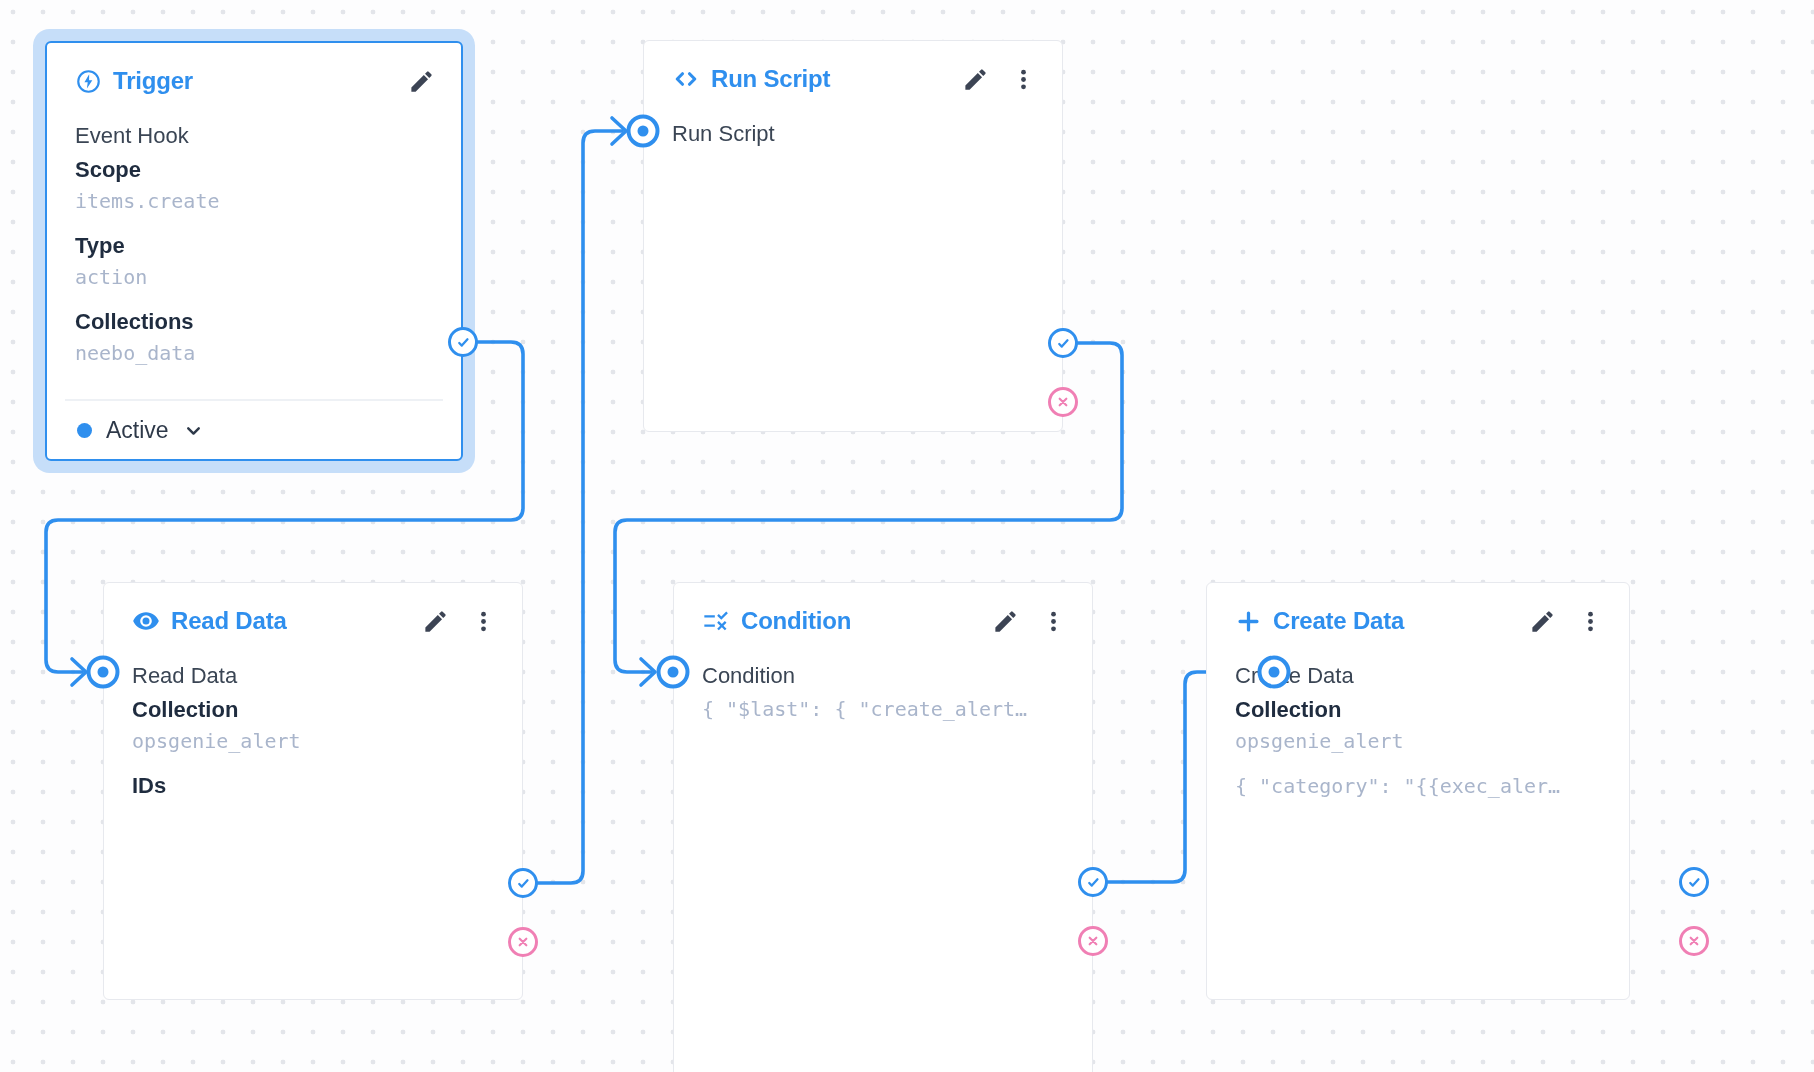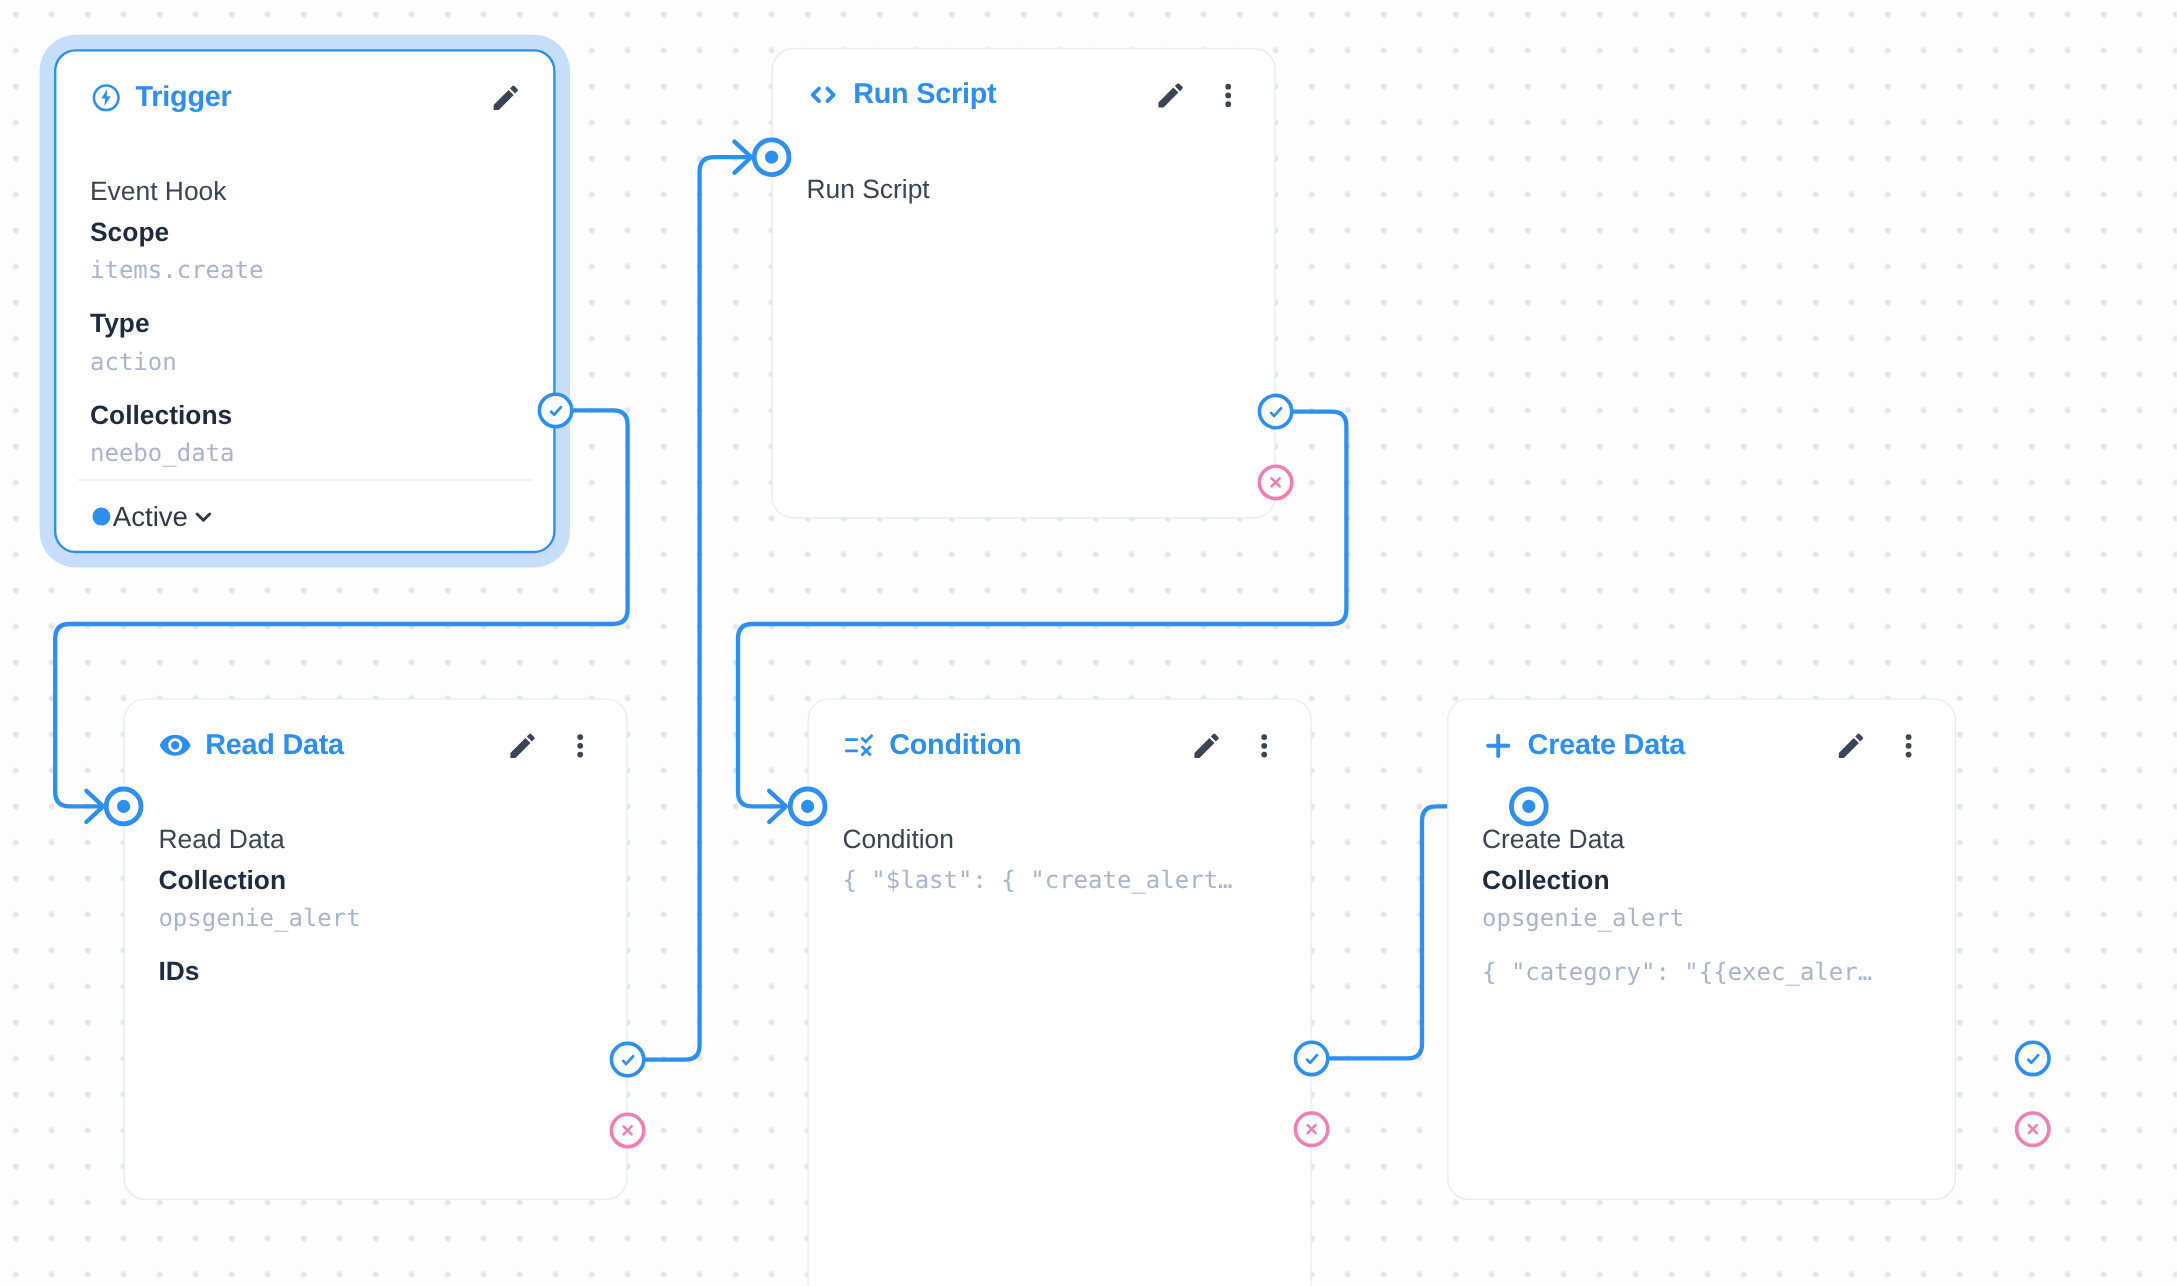--- a/index.html
+++ b/index.html
@@ -3,42 +3,42 @@
 <meta charset="utf-8">
 <style>
   html,body{margin:0;padding:0;}
   body{font-family:"Liberation Sans",sans-serif;background:#fdfdfe;}
   .canvas{position:relative;width:1814px;height:1072px;overflow:hidden;background-color:#fdfdfe;
     background-image:radial-gradient(#e3e5ea 2.1px, transparent 2.7px);
     background-size:30px 30px;background-position:-2px -3px;}
   .wires{position:absolute;left:0;top:0;z-index:1;}
   .wire{stroke:#2f8fee;stroke-width:3.6;fill:none;stroke-linecap:round;stroke-linejoin:round;}
 
-  .node{position:absolute;background:#fff;border:1.5px solid #e7e9ee;border-radius:18px;z-index:2;box-sizing:border-box;}
+  .node{position:absolute;background:#fff;border:1.5px solid #e7e9ee;border-radius:6px;z-index:2;box-sizing:border-box;}
   .node-trigger{left:45px;top:41px;width:418px;height:420px;border:2.5px solid #2f8fee;box-shadow:0 0 0 12px #c6def9;}
   .node-run-script{left:643px;top:40px;width:420px;height:392px;}
   .node-read-data{left:103px;top:582px;width:420px;height:418px;}
   .node-condition{left:673px;top:582px;width:420px;height:528px;}
   .node-create-data{left:1206px;top:582px;width:424px;height:418px;}
 
   .node-head{display:flex;align-items:center;gap:11px;padding:24px 26px 0 28px;}
   .title{font-size:24px;font-weight:700;color:#2f8fee;letter-spacing:-.2px;white-space:nowrap;}
   .head-icon{flex:0 0 auto;display:flex;}
   .head-actions{margin-left:auto;display:flex;align-items:center;gap:22px;}
   .icon-btn{display:flex;cursor:pointer;}
 
   .node-body{padding:25px 24px 0 28px;font-size:22px;color:#3a4554;}
-  .row-regular{line-height:31px;white-space:nowrap;margin-top:24px;}
+  .row-regular{line-height:31px;white-space:nowrap;}
   .f-label{font-weight:600;color:#1f2c3f;line-height:31px;margin-top:3px;white-space:nowrap;}
   .f-value{font-family:"DejaVu Sans Mono",monospace;font-size:20px;color:#a9b5cb;line-height:33px;white-space:nowrap;overflow:hidden;}
   .f-group{margin-top:2px;}
   .f-group + .f-group{margin-top:12px;}
 
   .node-foot{position:absolute;bottom:0;left:18px;right:18px;height:58px;border-top:2px solid #eef1f5;
-    display:flex;align-items:center;gap:2px;padding-left:12px;cursor:pointer;}
+    display:flex;align-items:center;gap:14px;padding-left:12px;cursor:pointer;}
   .status-dot{width:15px;height:15px;border-radius:50%;background:#2f8fee;flex:0 0 auto;}
   .status-label{font-size:23px;color:#2e3949;font-weight:500;}
 
   .port{position:absolute;transform:translate(-50%,-50%);background:#fff;border-radius:50%;
     display:flex;align-items:center;justify-content:center;z-index:5;box-sizing:border-box;cursor:pointer;}
   .port-in{width:33px;height:33px;border:4px solid #2f8fee;}
   .port-in::after{content:"";width:11px;height:11px;border-radius:50%;background:#2f8fee;}
   .port-ok{width:30px;height:30px;border:3px solid #2f8fee;}
   .port-err{width:30px;height:30px;border:3px solid #f07fb4;}
 </style>

